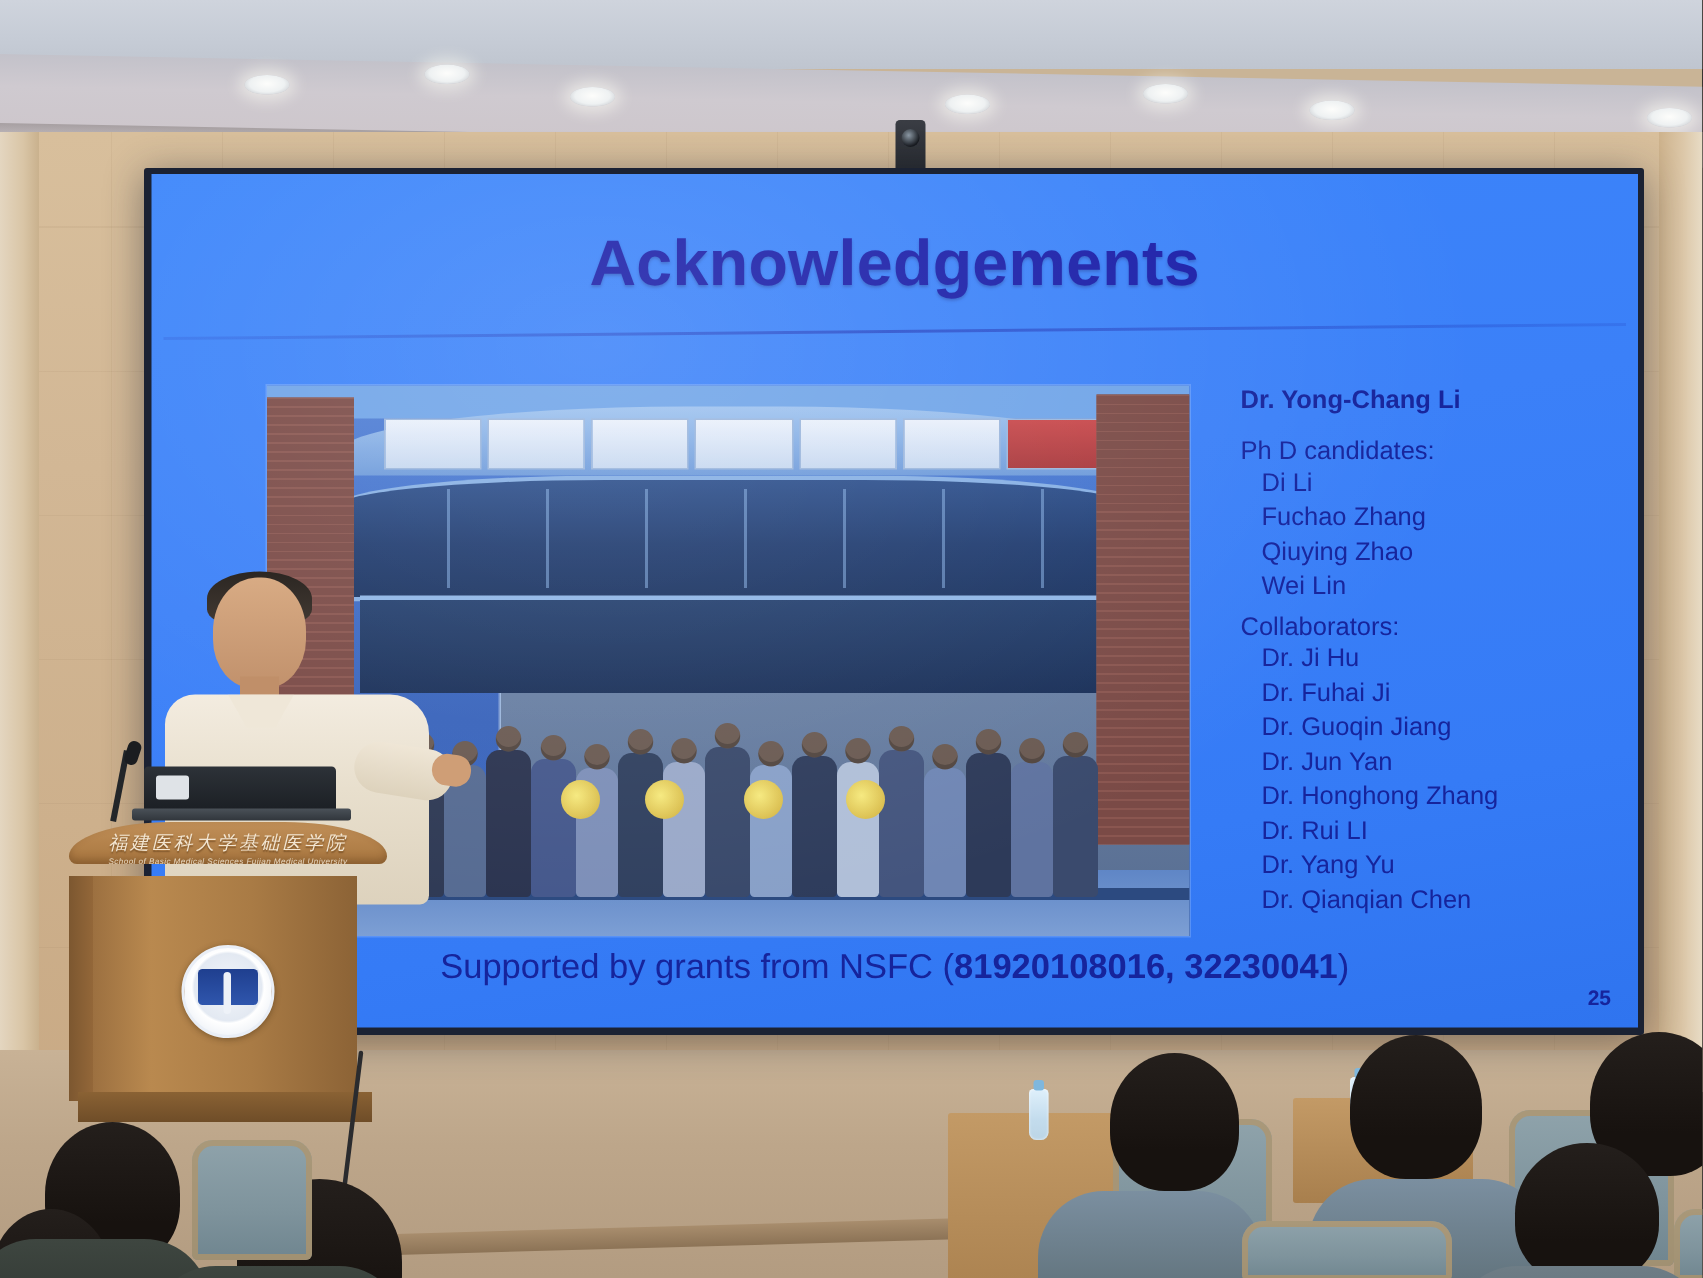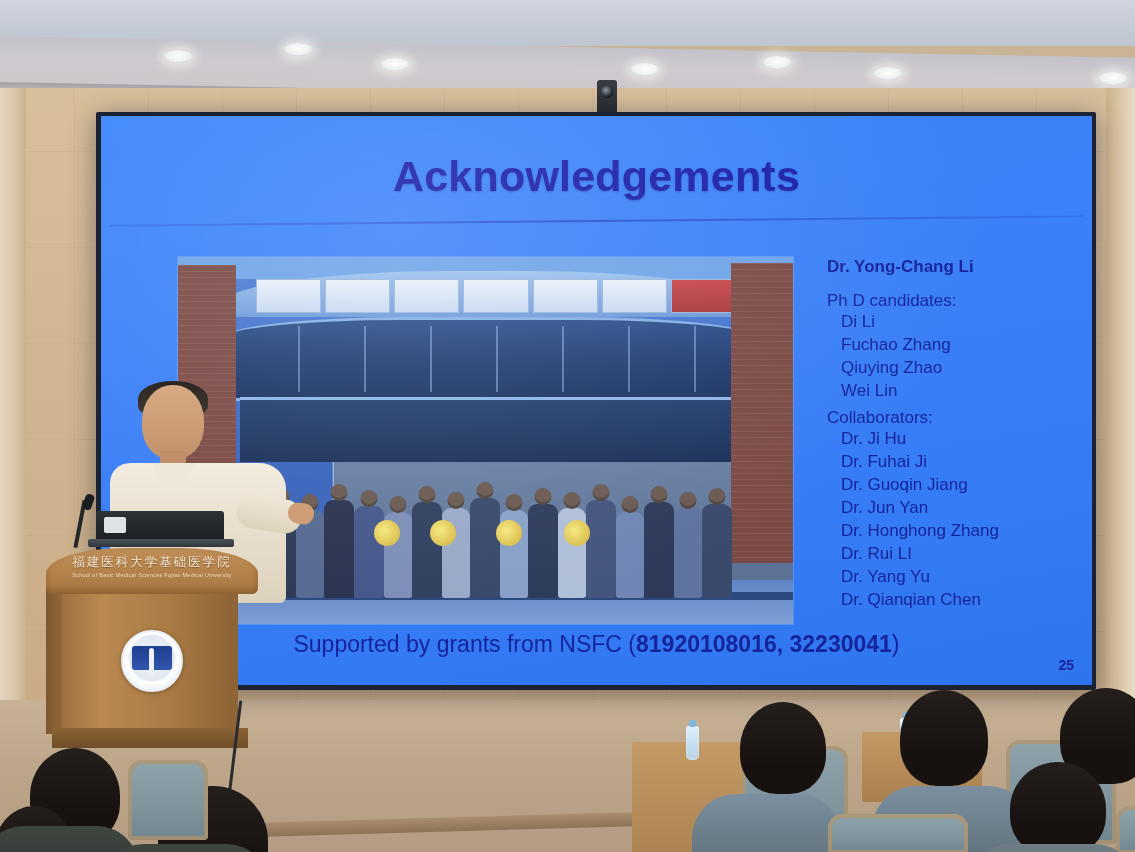--- a/index.html
+++ b/index.html
@@ -126,24 +126,24 @@
 
   .laptop-lid{position:absolute;left:96px;top:511px;width:128px;height:30px;
     background:linear-gradient(180deg,#2d3238,#1b1f24);border-radius:3px 3px 0 0;}
   .laptop-base{position:absolute;left:88px;top:539px;width:146px;height:8px;
     background:linear-gradient(180deg,#4a5158,#31363c);border-radius:2px;}
   .laptop-badge{position:absolute;left:100px;top:515px;width:22px;height:16px;background:#dfe3e7;border-radius:2px;}
 
   .mic-stand{position:absolute;left:78px;top:500px;width:4px;height:48px;background:#232629;transform:rotate(11deg);}
   .mic-head{position:absolute;left:84px;top:494px;width:9px;height:16px;border-radius:4px;background:#1b1d20;transform:rotate(18deg);}
 
-  .podium-top{position:absolute;left:46px;top:548px;width:212px;height:46px;
+  .podium-top{position:absolute;left:46px;top:548px;width:212px;height:28px;
     background:linear-gradient(180deg,#c08f58 0%,#a8763f 100%);
     border-radius:78px 78px 6px 6px / 26px 26px 6px 6px;
-    box-shadow:inset 0 -3px 6px rgba(80,50,20,.35);}
+    box-shadow:inset 0 -3px 6px rgba(80,50,20,.35);font-style:italic;}
   .podium-cn{position:absolute;left:0;top:6px;width:212px;text-align:center;
     font-size:12.5px;letter-spacing:2px;color:#f3e6d2;font-family:"DejaVu Sans",sans-serif;
     text-shadow:0 1px 1px rgba(90,55,20,.6);}
   .podium-en{position:absolute;left:0;top:24px;width:212px;text-align:center;
     font-size:5.4px;letter-spacing:.3px;color:#e8d8c0;}
   .podium-body{position:absolute;left:62px;top:584px;width:176px;height:160px;
     background:linear-gradient(90deg,#9c7040 0%,#b9894f 22%,#a97b45 60%,#8c6336 100%);}
   .podium-side{position:absolute;left:46px;top:584px;width:18px;height:150px;
     background:linear-gradient(90deg,#7c5730,#96693a);}
   .podium-foot{position:absolute;left:52px;top:728px;width:196px;height:20px;

